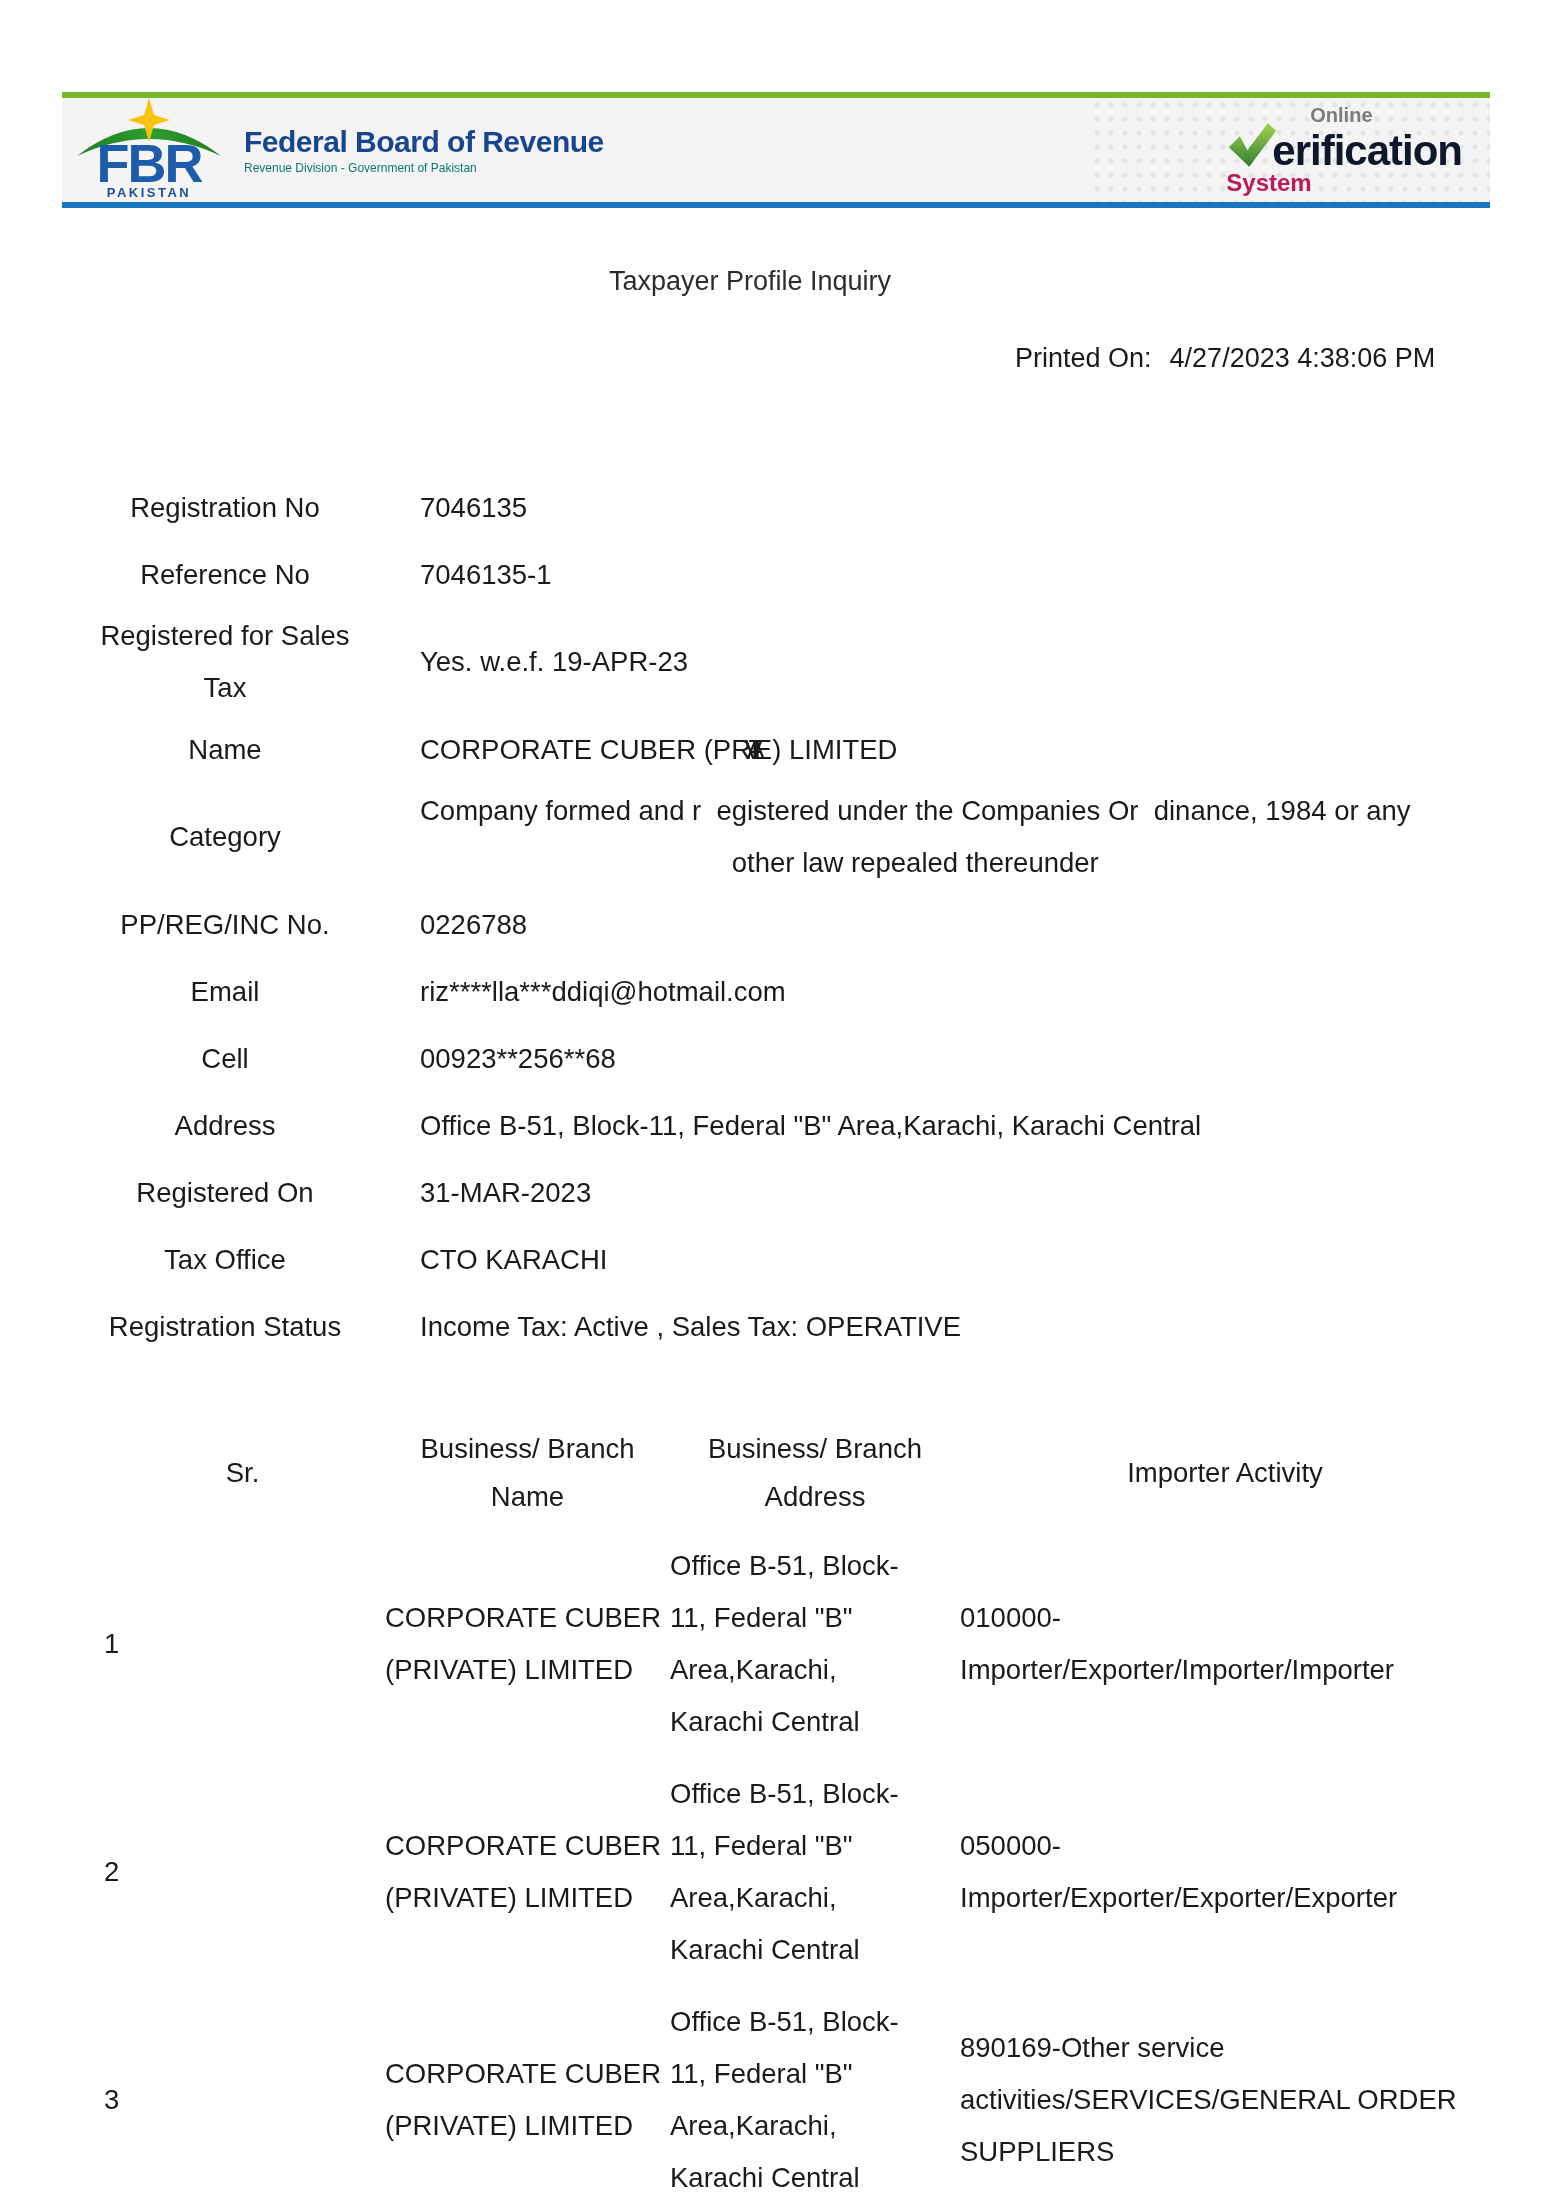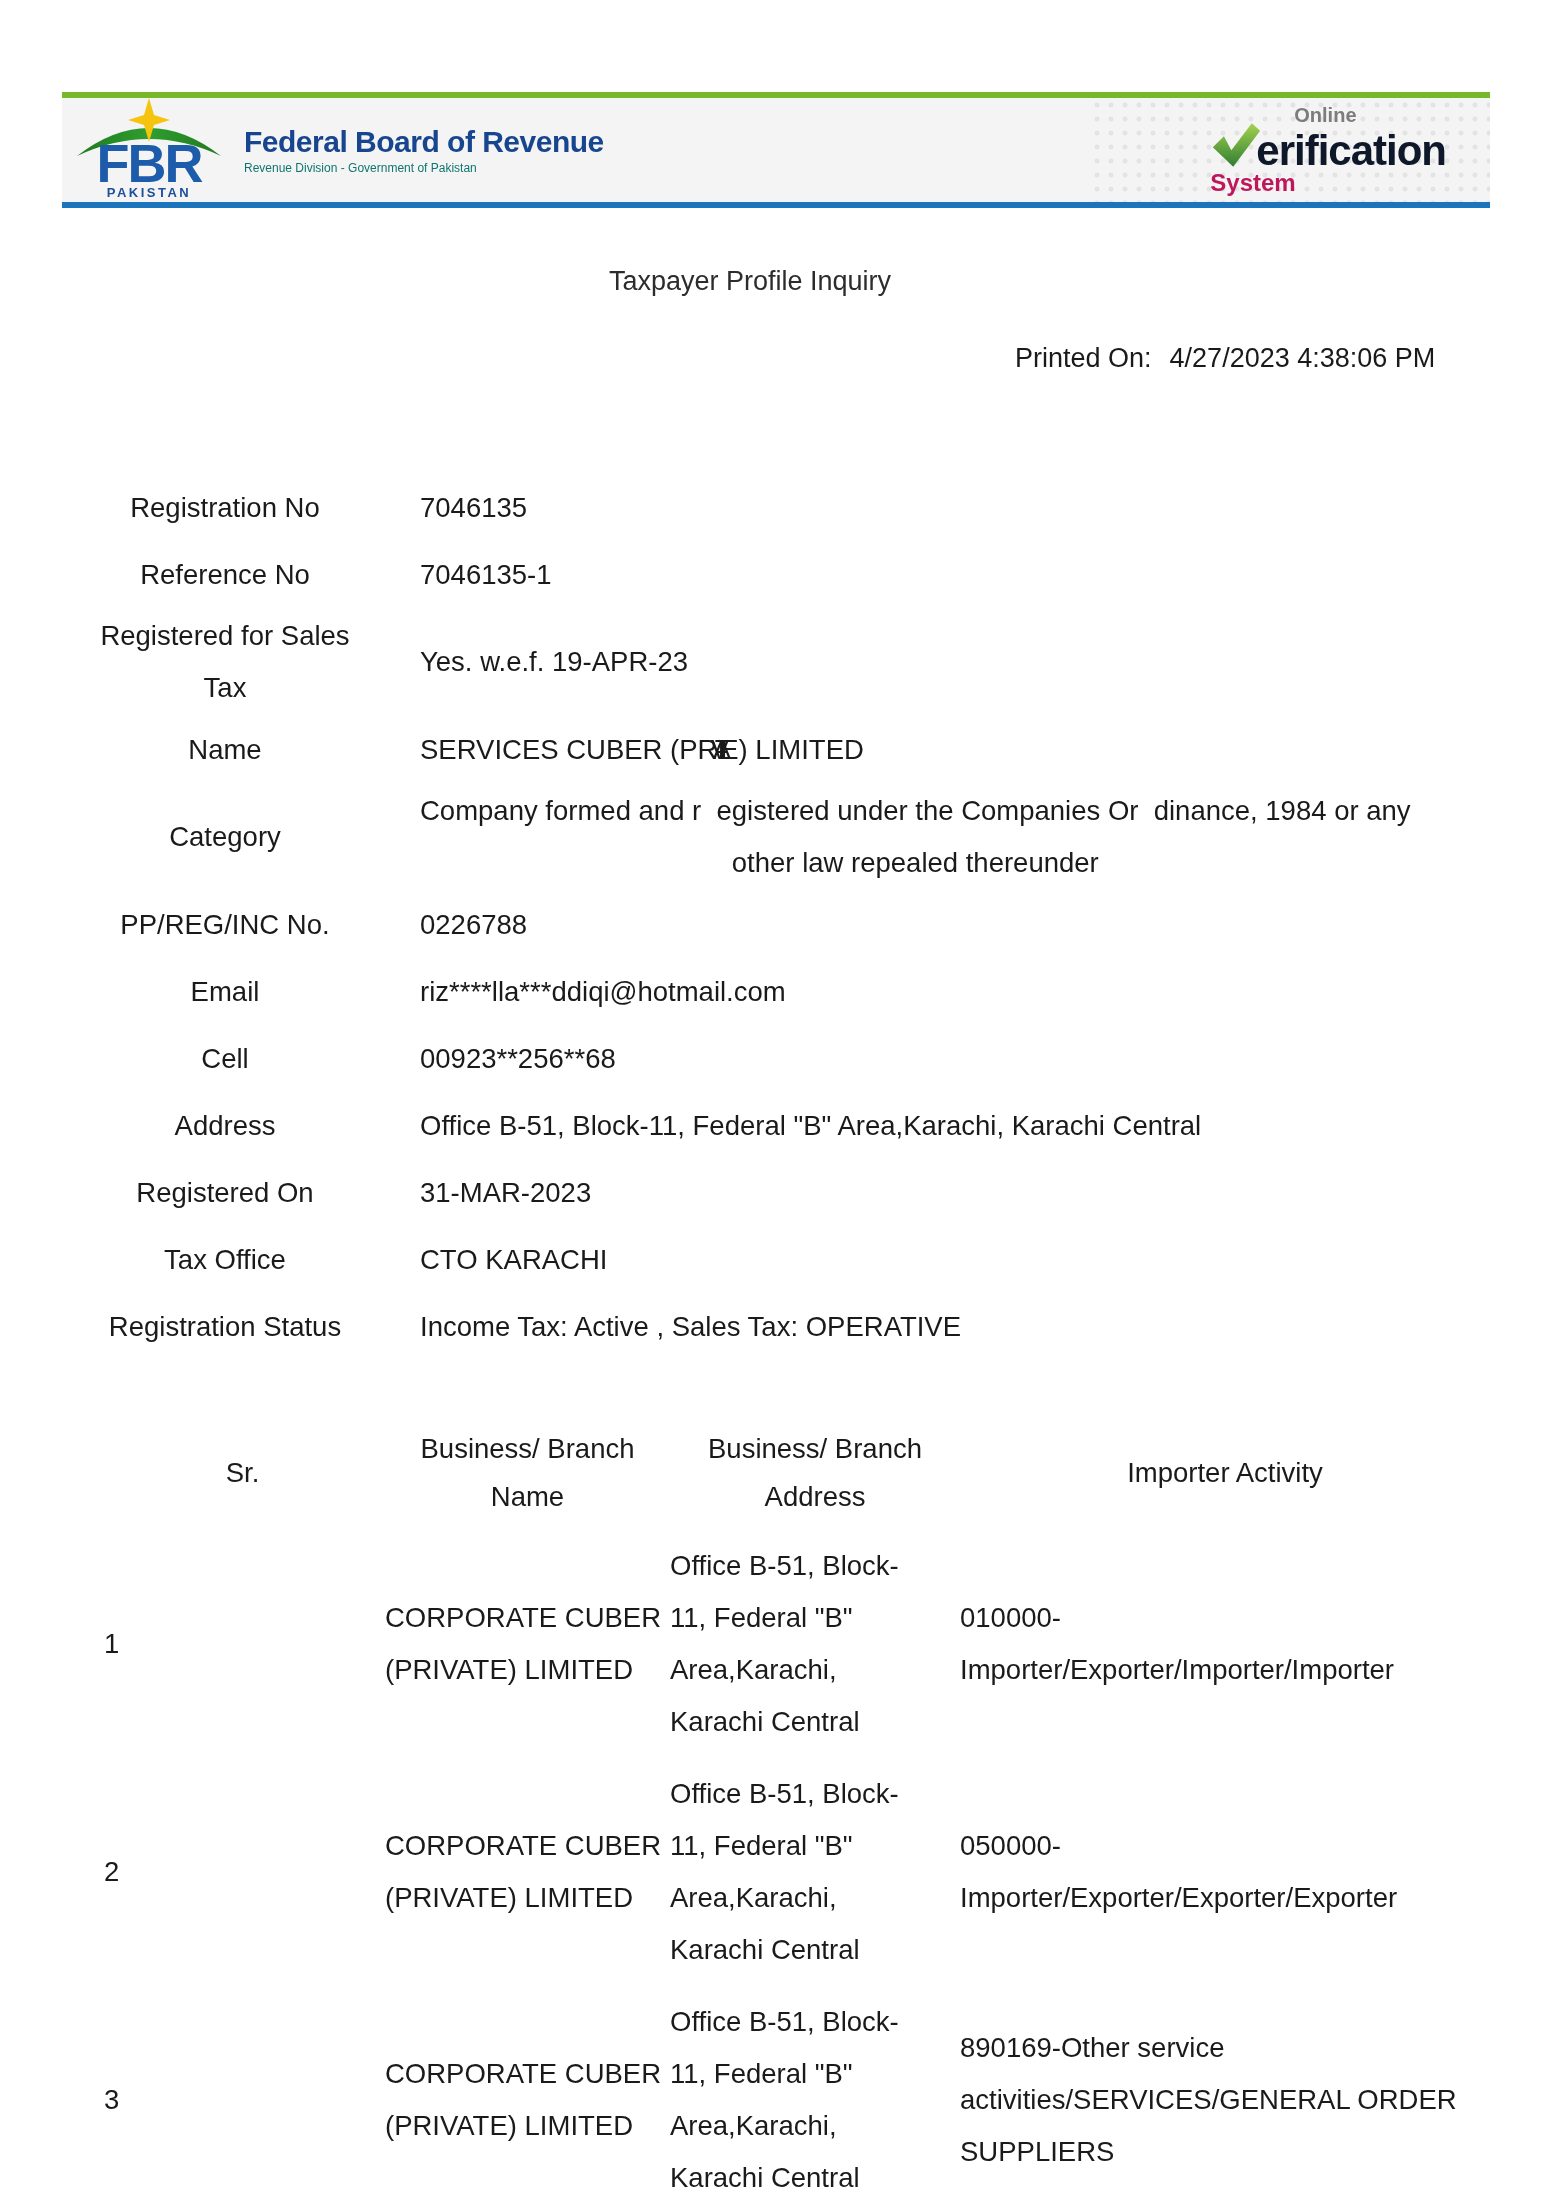--- a/index.html
+++ b/index.html
@@ -13,21 +13,21 @@
   .band { height:104px; background:#f3f4f3; display:flex; align-items:center; position:relative; overflow:hidden; }
   .fbr-logo { margin-left:12px; flex:0 0 auto; }
   .fbr-text { margin-left:20px; }
   .fbr-title { font-size:30px; font-weight:bold; color:#17458f; letter-spacing:-0.5px; }
   .fbr-sub   { font-size:12px; color:#0f766e; margin-top:2px; }
 
   .ovs-wrap { margin-left:auto; position:relative; height:100%; width:400px; }
   .ovs-dots { position:absolute; inset:0;
       background-image: radial-gradient(#dadada 2.2px, rgba(0,0,0,0) 2.8px);
       background-size:14px 14px; opacity:.65; }
-  .ovs { position:absolute; right:44px; top:50%; transform:translateY(-50%); }
+  .ovs { position:absolute; right:28px; top:50%; transform:translateY(-50%); }
   .ovs-online { font-size:20px; color:#7c7c7c; font-weight:bold; margin-left:84px; }
   .ovs-main { display:flex; align-items:flex-end; margin-top:-4px; }
   .ovs-check { margin-right:-6px; margin-bottom:2px; }
   .ovs-word { font-size:42px; font-weight:bold; color:#0f172a; letter-spacing:-1px; line-height:40px; }
   .ovs-system { font-size:24px; color:#be185d; font-weight:bold; text-align:left; margin-right:4px; margin-top:-2px; }
 
   
   .doc-title { margin-top:58px; width:1500px; text-align:center; font-size:27px; color:#2c2c2c; }
   .printed { margin-top:46px; margin-left:1015px; display:flex; gap:18px; font-size:27px; white-space:nowrap; }
 
@@ -122,21 +122,21 @@
     <div class="dvalue">7046135-1</div>
   </div>
 
   <div class="drow">
     <div class="dlabel">Registered for Sales Tax</div>
     <div class="dvalue">Yes. w.e.f. 19-APR-23</div>
   </div>
 
   <div class="drow">
     <div class="dlabel">Name</div>
-    <div class="dvalue"><span>SERVICES CUBER (PR</span><span class="overlap">IVAT</span><span class="overlap-end">E) LIMITED</span></div>
+    <div class="dvalue"><span>CORPORATE CUBER (PR</span><span class="overlap">IVAT</span><span class="overlap-end">E) LIMITED</span></div>
   </div>
 
   <div class="drow">
     <div class="dlabel">Category</div>
     <div class="dvalue">Company formed and r  egistered under the Companies Or  dinance, 1984 or any
 other law repealed thereunder</div>
   </div>
 
   <div class="drow">
     <div class="dlabel">PP/REG/INC No.</div>

